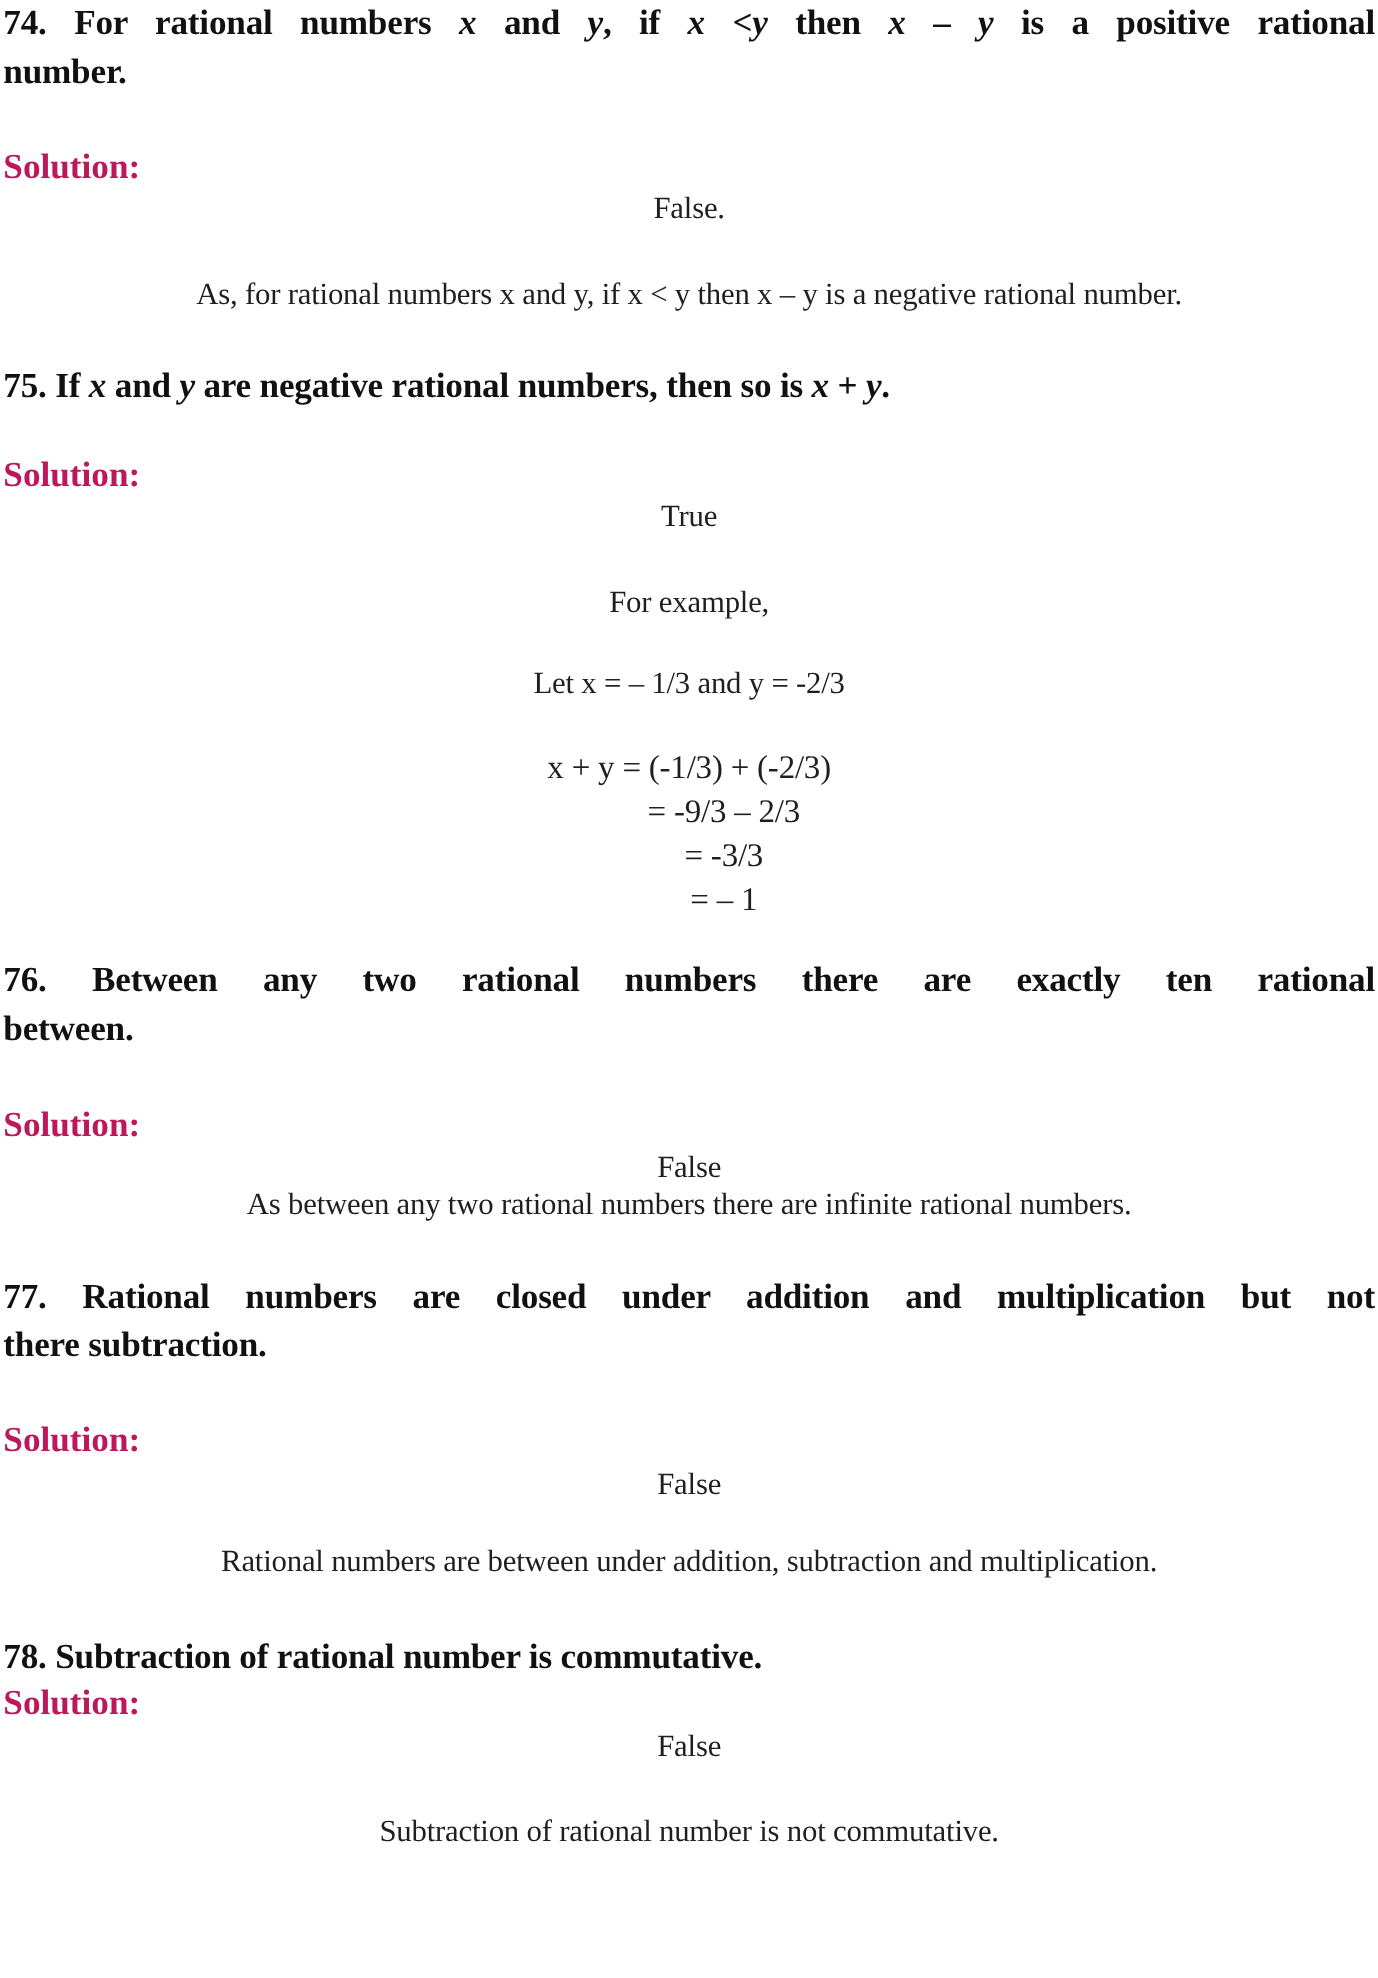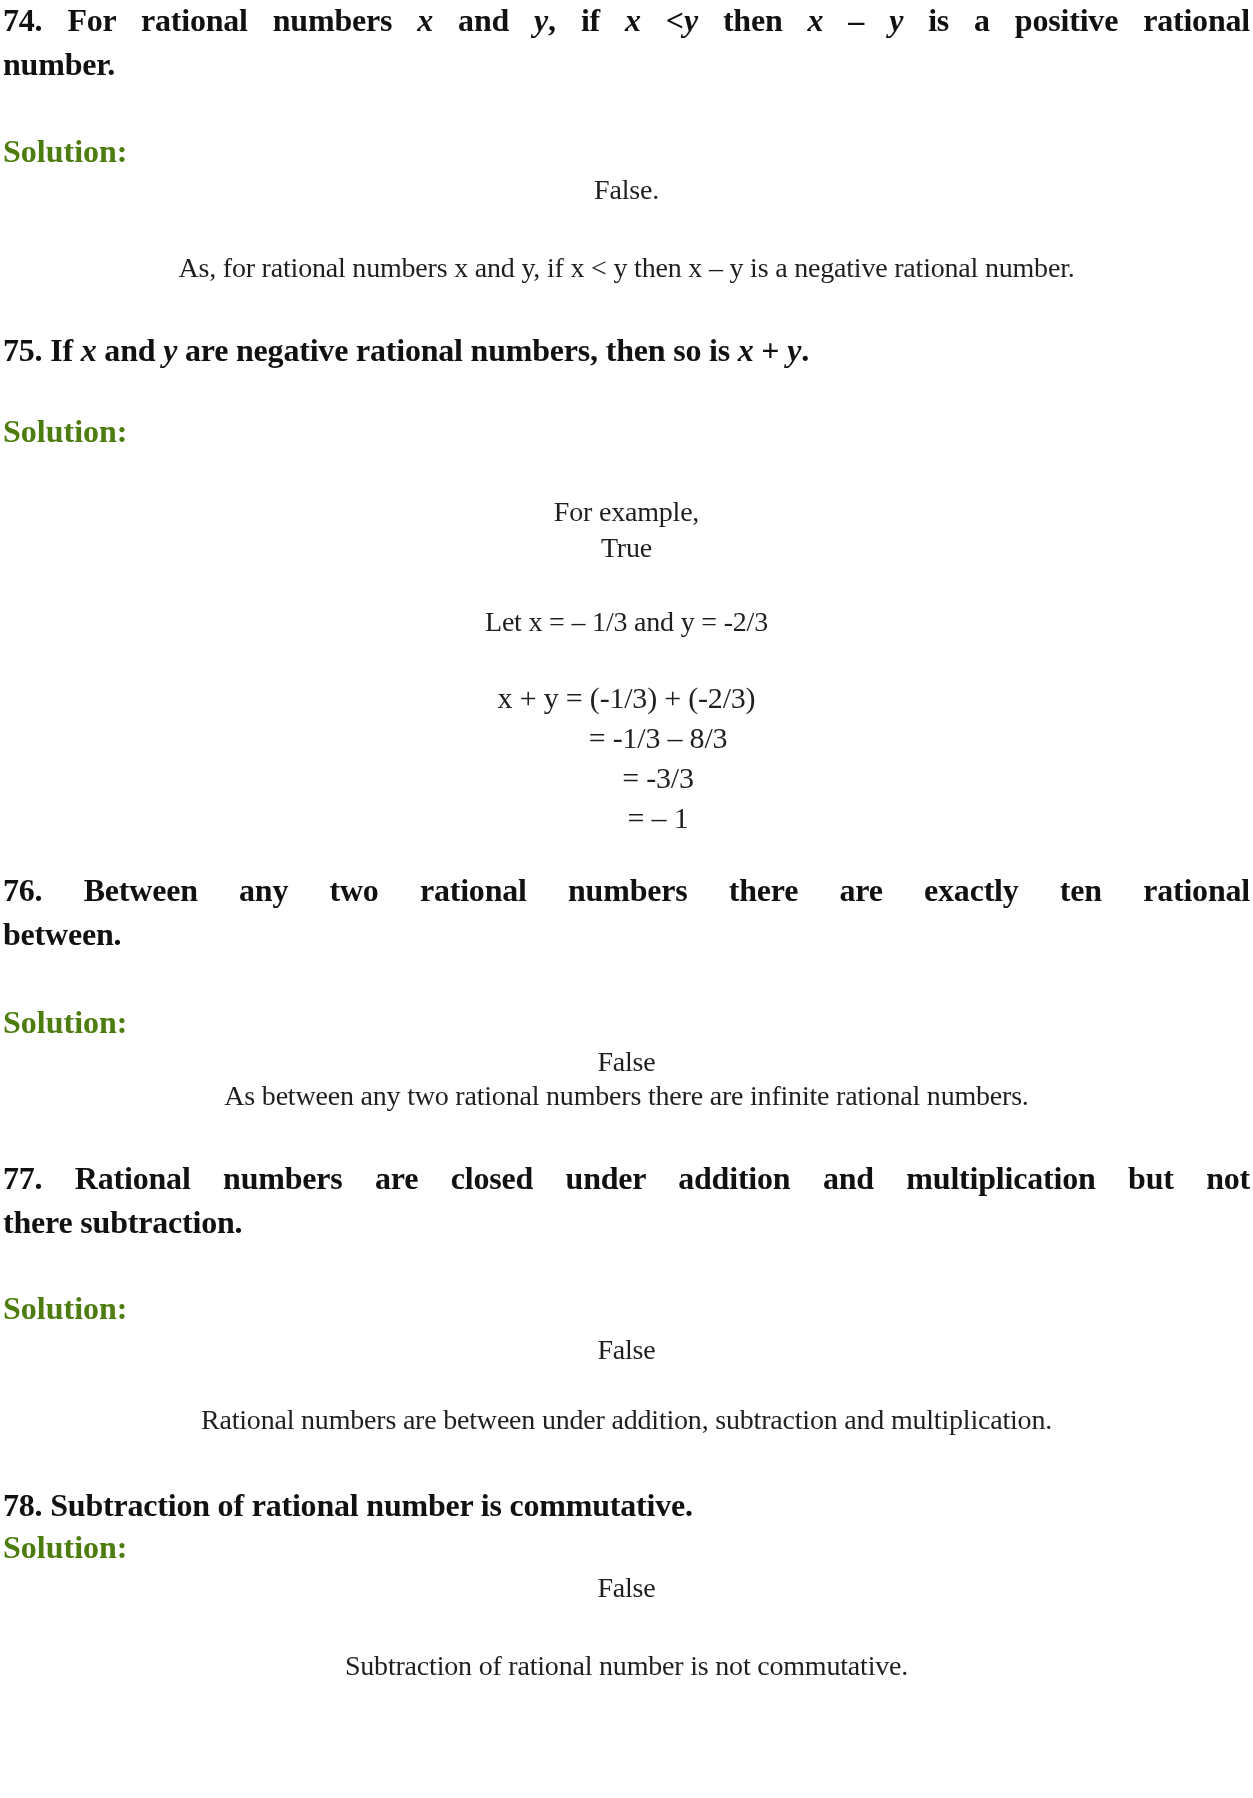--- a/index.html
+++ b/index.html
@@ -26,21 +26,21 @@
   }
   .q .jline {
     text-align: justify;
     text-align-last: justify;
   }
   .q i {
     font-style: italic;
   }
   .sol {
     font-weight: bold;
-    color: #4d7c0f;
+    color: #be185d;
     font-size: 32px;
     line-height: 40px;
   }
   .body-text {
     font-size: 28px;
     line-height: 34px;
     letter-spacing: -0.2px;
     text-align: center;
   }
   .eq-line {
@@ -63,27 +63,27 @@
     <div>number.</div>
   </div>
 
   <div class="sol" style="margin-top:45px">Solution:</div>
   <div class="body-text" style="margin-top:2px">False.</div>
   <div class="body-text" style="margin-top:44px">As, for rational numbers x and y, if x &lt; y then x – y is a negative rational number.</div>
 
   <div class="q" style="margin-top:43px"><span>75. If </span><i>x</i><span> and </span><i>y</i><span> are negative rational numbers, then so is </span><i>x</i><span> + </span><i>y</i><span>.</span></div>
 
   <div class="sol" style="margin-top:39px">Solution:</div>
+  <div class="body-text" style="margin-top:2px">True</div>
   <div class="body-text" style="margin-top:44px">For example,</div>
-  <div class="body-text" style="margin-top:2px">True</div>
   <div class="body-text" style="margin-top:40px">Let x = – 1/3 and y = -2/3</div>
 
   <div style="margin-top:39px">
     <div class="eq-line">x + y = (-1/3) + (-2/3)</div>
-    <div class="eq-line eq-cont">= -1/3 – 8/3</div>
+    <div class="eq-line eq-cont">= -9/3 – 2/3</div>
     <div class="eq-line eq-cont">= -3/3</div>
     <div class="eq-line eq-cont">= – 1</div>
   </div>
 
   <div class="q" style="margin-top:30px">
     <div class="jline">76. Between any two rational numbers there are exactly ten rational</div>
     <div>between.</div>
   </div>
 
   <div class="sol" style="margin-top:46px">Solution:</div>

